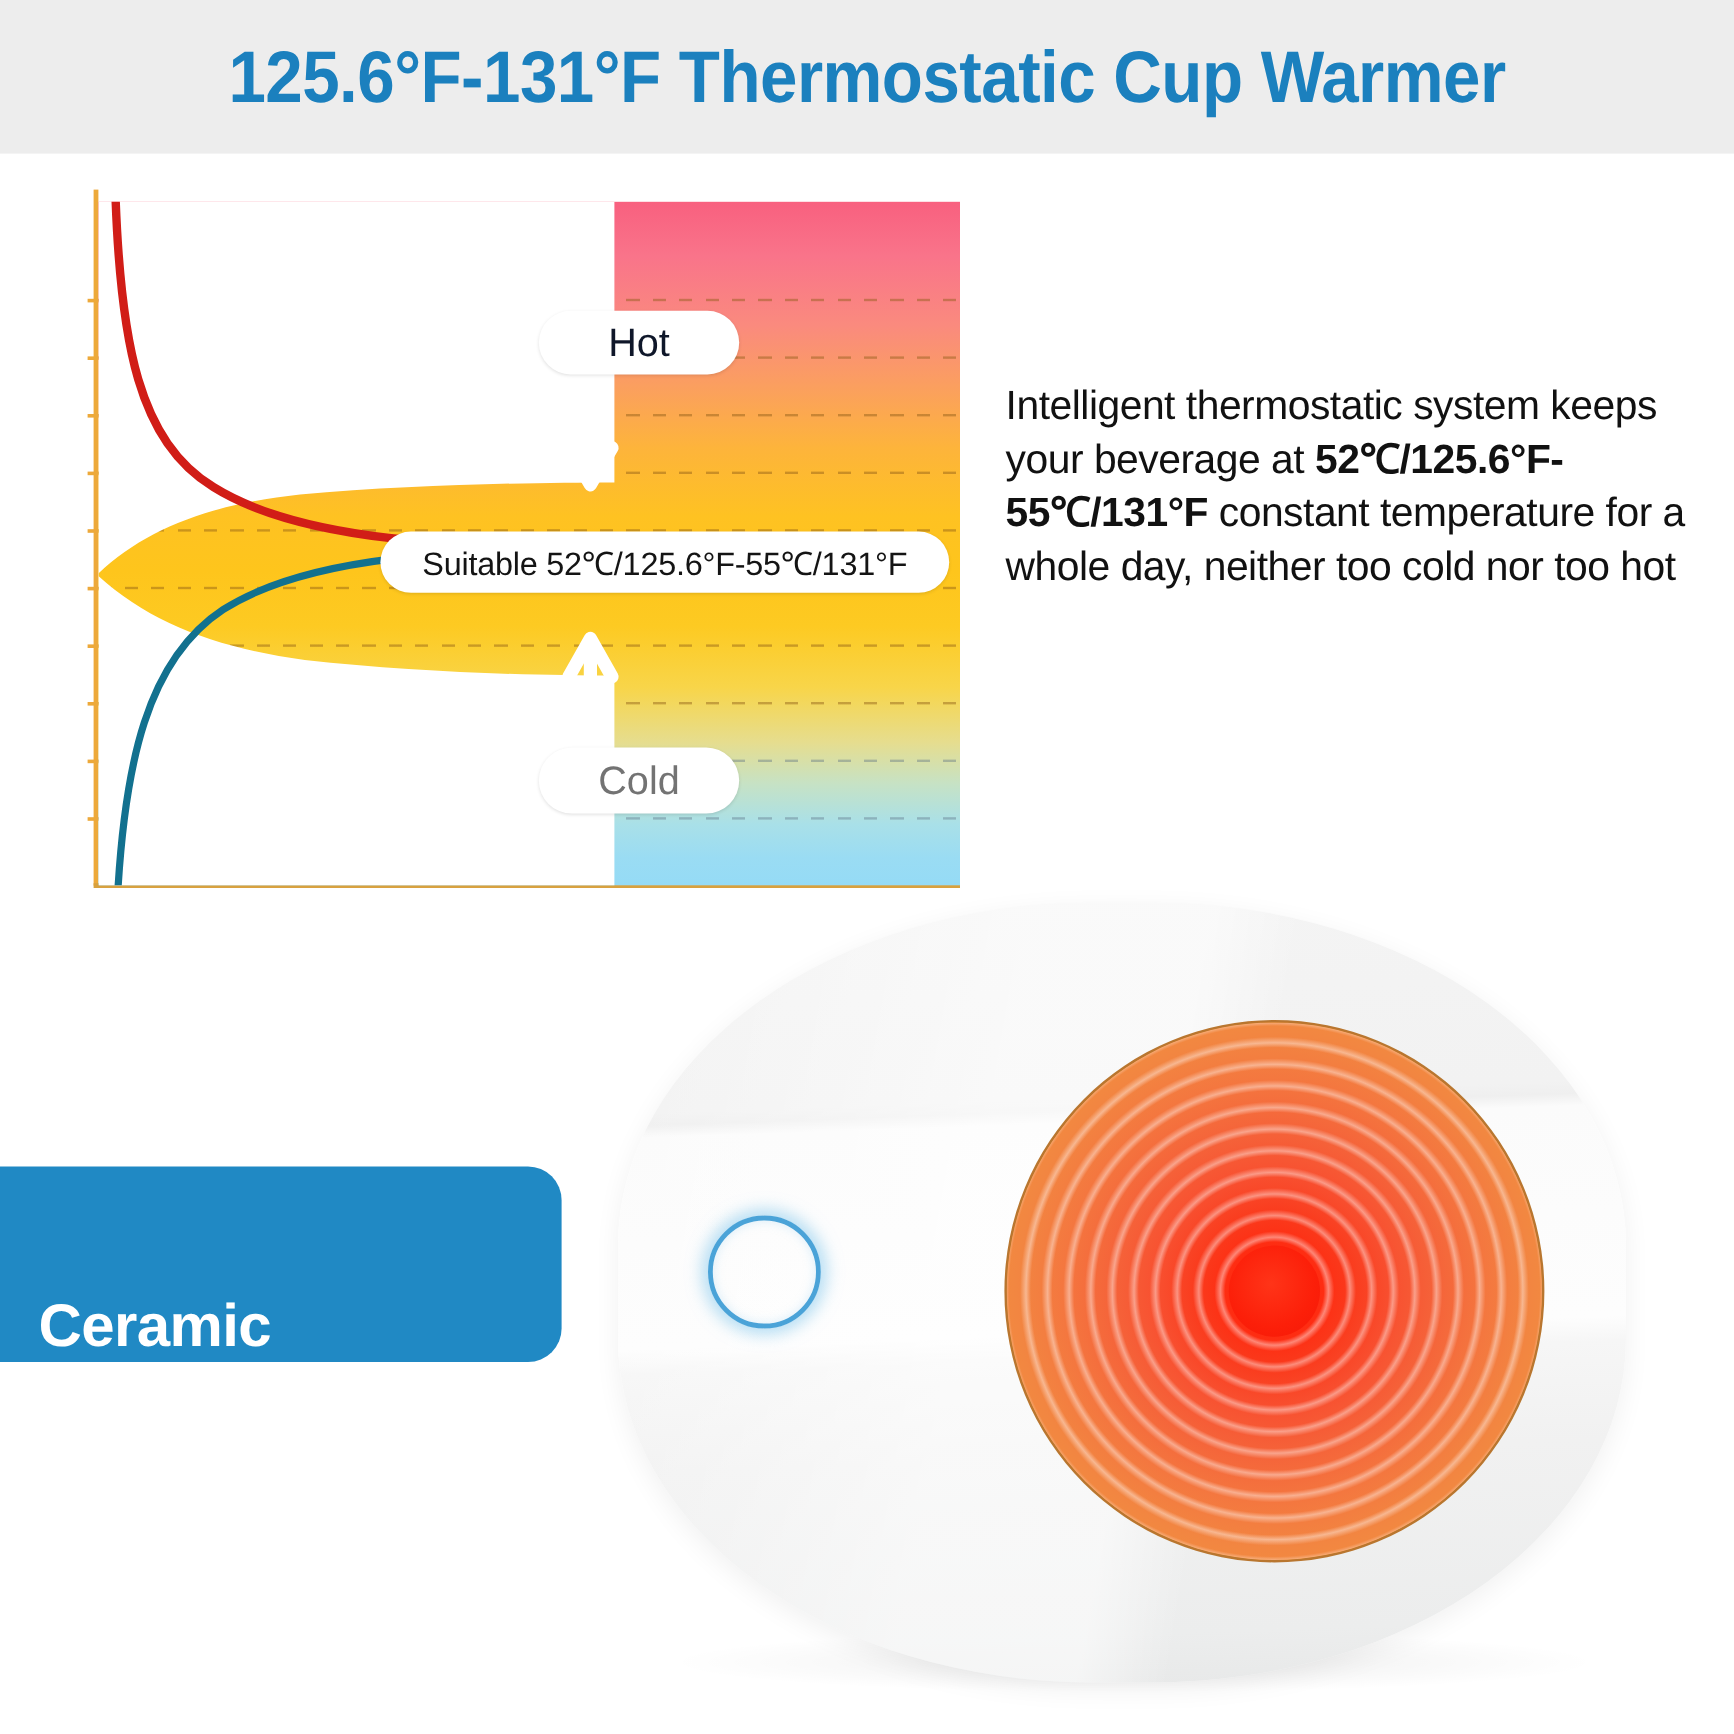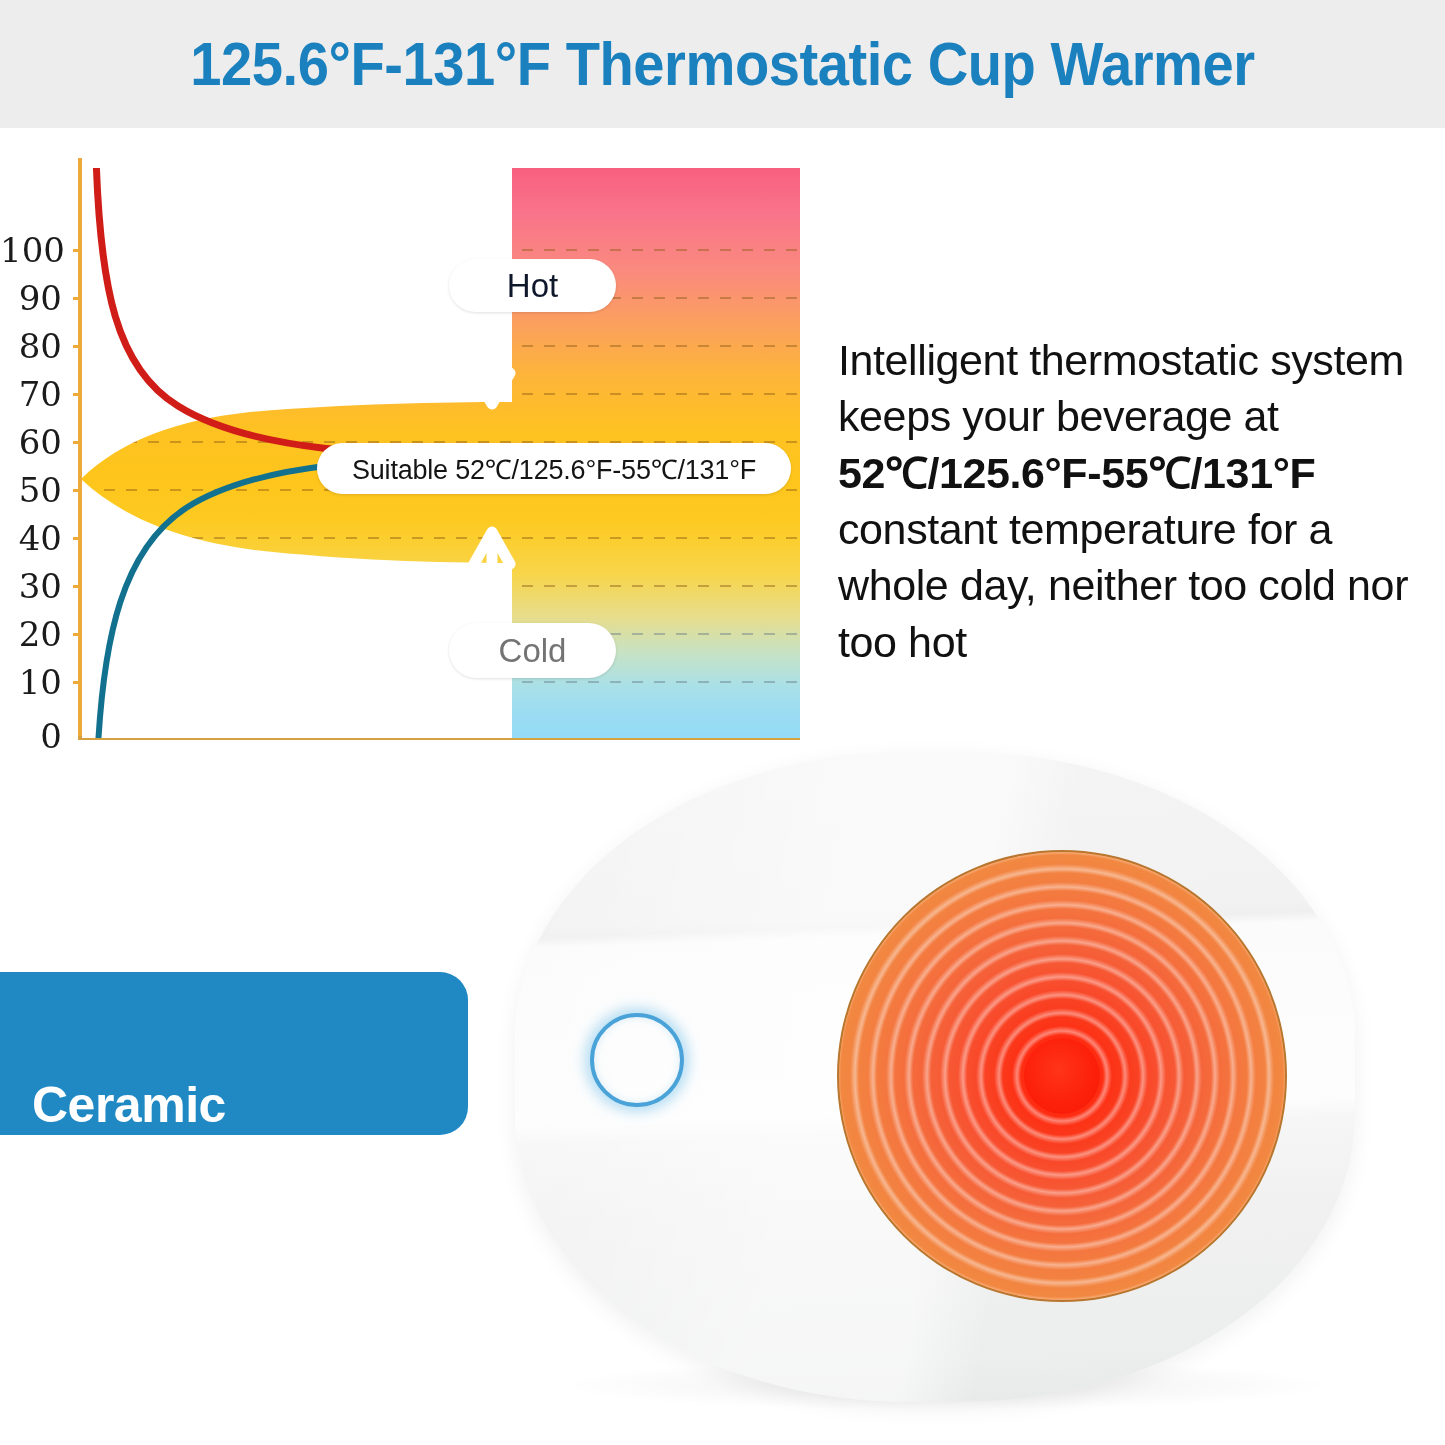--- a/index.html
+++ b/index.html
@@ -159,24 +159,24 @@
     left: 317px; top: 443px;
     width: 474px; height: 51px;
     font-size: 27px;
     color: #141414;
     letter-spacing: -0.2px;
   }
 
   
   #feature-text {
     position: absolute;
-    left: 838px; top: 332px;
+    left: 838px; top: 316px;
     width: 600px;
     font-family: "Liberation Sans", sans-serif;
-    font-size: 43px;
+    font-size: 34px;
     line-height: 1.31;
     color: #111111;
     letter-spacing: -0.4px;
   }
   #feature-text b { font-weight: bold; }
 
   
   #ceramic-badge {
     position: absolute;
     left: 0px; top: 972px;
@@ -294,33 +294,20 @@
   }
 </style>
 </head>
 <body>
 
 <div id="header-band"></div>
 <div id="page-title">125.6°F-131°F Thermostatic Cup Warmer</div>
 
 <div id="chart-panel">
 
-  <div id="chart-ylabels">
-    <div class="ytick-label" style="top:100px">100</div>
-    <div class="ytick-label" style="top:148px">90</div>
-    <div class="ytick-label" style="top:196px">80</div>
-    <div class="ytick-label" style="top:244px">70</div>
-    <div class="ytick-label" style="top:292px">60</div>
-    <div class="ytick-label" style="top:340px">50</div>
-    <div class="ytick-label" style="top:388px">40</div>
-    <div class="ytick-label" style="top:436px">30</div>
-    <div class="ytick-label" style="top:484px">20</div>
-    <div class="ytick-label" style="top:532px">10</div>
-    <div class="ytick-label" style="top:586px">0</div>
-  </div>
 
   <div id="chart-axis-y"></div>
   <div id="chart-axis-x"></div>
 
   <div class="ytick-mark" style="top:99px"></div>
   <div class="ytick-mark" style="top:147px"></div>
   <div class="ytick-mark" style="top:195px"></div>
   <div class="ytick-mark" style="top:243px"></div>
   <div class="ytick-mark" style="top:291px"></div>
   <div class="ytick-mark" style="top:339px"></div>

